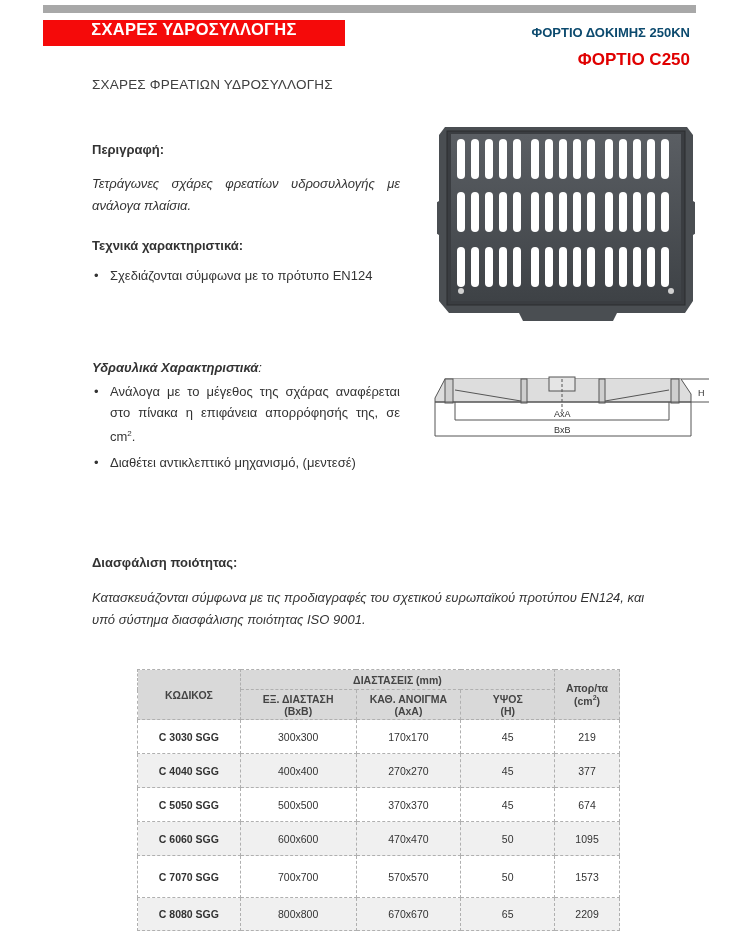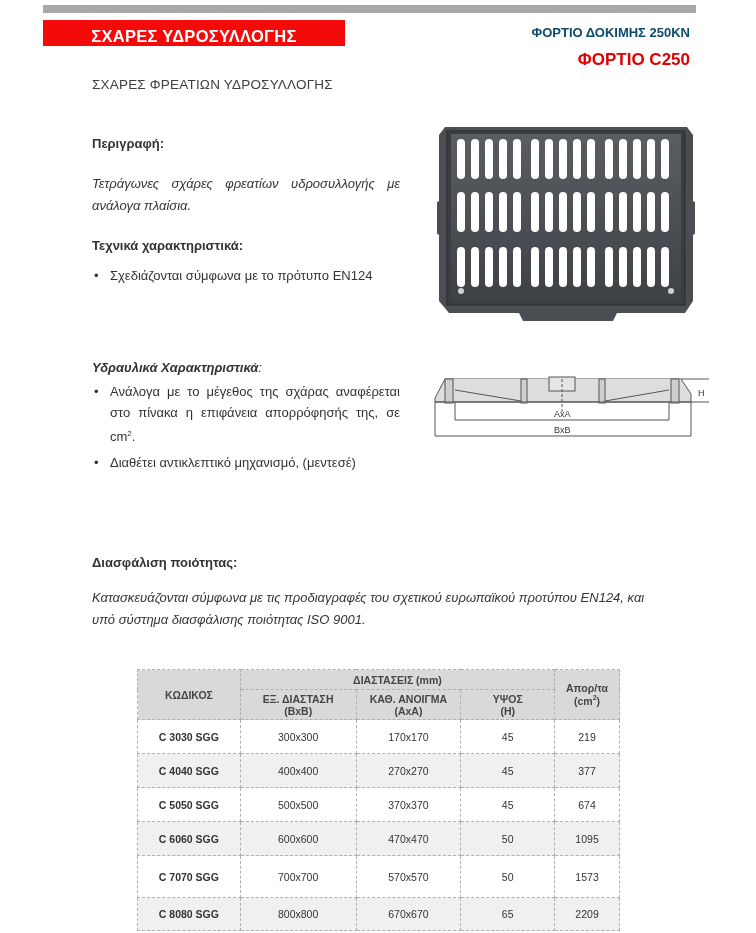--- a/index.html
+++ b/index.html
@@ -1,21 +1,21 @@
 <!DOCTYPE html>
 <html><head>
 <meta charset="utf-8">
 <style>
   html, body { margin:0; padding:0; background:#ffffff; }
   body { width:756px; height:933px; position:relative; overflow:hidden;
          font-family:"Liberation Sans", "DejaVu Sans", sans-serif; color:#222; }
   .abs { position:absolute; }
   .topbar { left:43px; top:5px; width:653px; height:8px; background:#a8a8a8; }
   .redbox { left:43px; top:20px; width:302px; height:26px; background:#f50a0a;
-            color:#fff; font-weight:bold; font-size:16.5px; display:flex; align-items:flex-end;
+            color:#fff; font-weight:bold; font-size:16.5px; display:flex; align-items:flex-start;
             justify-content:center; letter-spacing:0.3px; }
   .load { right:66px; top:25px; font-weight:bold; font-size:13px; color:#0c4a6e; }
   .group { right:66px; top:50px; font-weight:bold; font-size:17px; color:#e00000; }
   .title { left:92px; top:77px; font-size:13.5px; color:#404040; letter-spacing:0.2px; }
   .h { font-weight:bold; font-size:13px; color:#333; }
   .p { font-size:13px; color:#333; line-height:22px;font-style:italic; }
   .just { text-align:justify; text-align-last:left; }
   ul.b { list-style:none; margin:0; padding:0; }
   ul.b li { position:relative; padding-left:18px; font-size:13px; color:#333; line-height:20px; }
   ul.b li::before { content:"•"; position:absolute; left:2px; top:0; font-size:13px; color:#333; }
@@ -33,21 +33,21 @@
 
 <div class="abs topbar"></div>
 <div class="abs redbox">
   <span>ΣΧΑΡΕΣ ΥΔΡΟΣΥΛΛΟΓΗΣ</span>
 </div>
 <div class="abs load">ΦΟΡΤΙΟ ΔΟΚΙΜΗΣ 250KN</div>
 <div class="abs group">ΦΟΡΤΙΟ C250</div>
 
 <div class="abs title">ΣΧΑΡΕΣ ΦΡΕΑΤΙΩΝ ΥΔΡΟΣΥΛΛΟΓΗΣ</div>
 
-<div class="abs h" style="left:92px; top:136px;">Περιγραφή:</div>
+<div class="abs h" style="left:92px; top:142px;">Περιγραφή:</div>
 <div class="abs p just" style="left:92px; top:173px; width:308px;">Τετράγωνες σχάρες φρεατίων υδροσυλλογής με ανάλογα πλαίσια.</div>
 
 <div class="abs h" style="left:92px; top:238px;">Τεχνικά χαρακτηριστικά:</div>
 <ul class="abs b" style="left:92px; top:266px; width:308px;">
   <li>Σχεδιάζονται σύμφωνα με το πρότυπο   EN124</li>
 </ul>
 
 <div class="abs" style="left:92px; top:360px; font-size:13px; font-weight:bold; font-style:italic; color:#333;">
   <span>Υδραυλικά Χαρακτηριστικά</span><span style="font-weight:normal;">:</span>
 </div>

